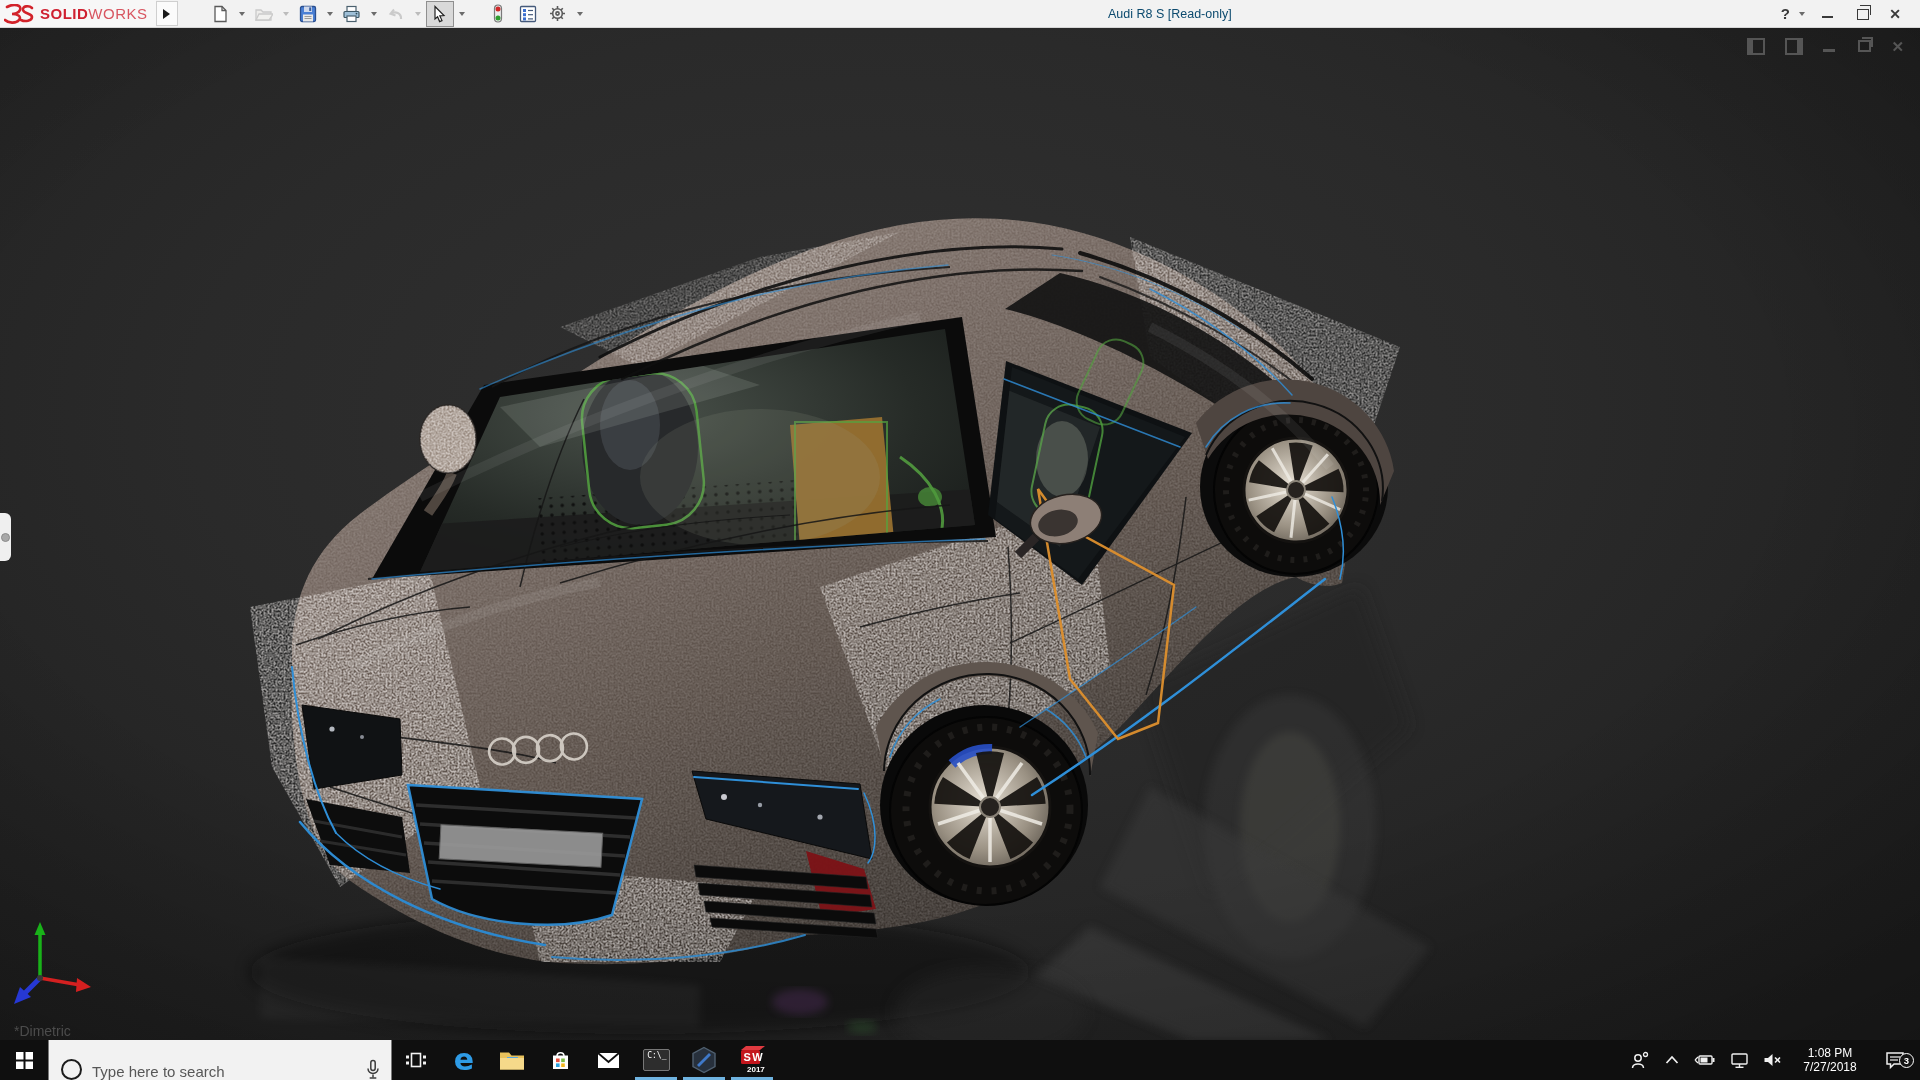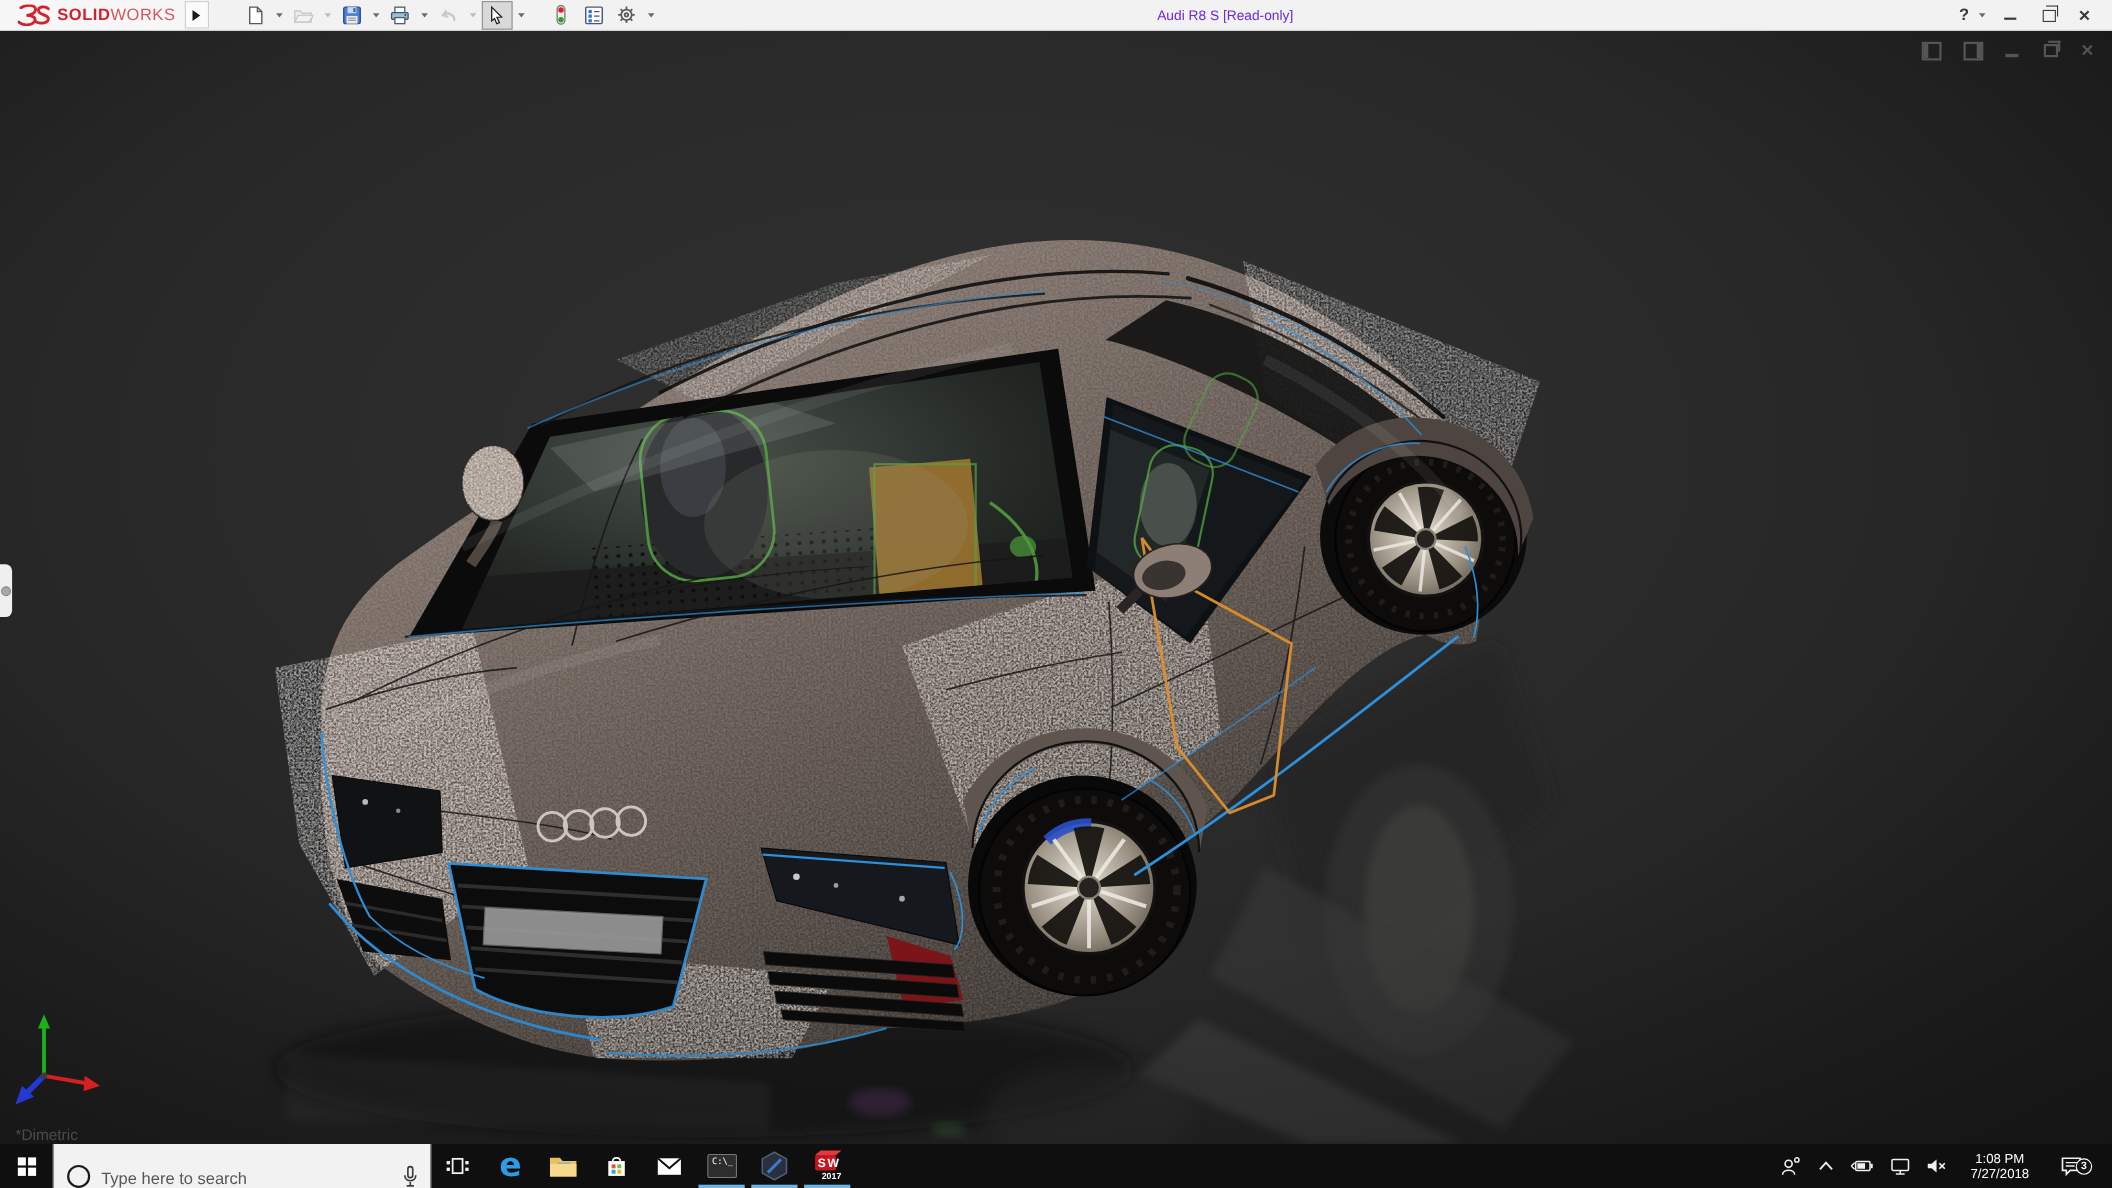--- a/index.html
+++ b/index.html
@@ -2,38 +2,38 @@
 <html><head>
 <meta charset="utf-8">
 <style>
   html,body{margin:0;padding:0;background:#000;}
   .app{position:relative;width:1920px;height:1080px;overflow:hidden;
        font-family:"Liberation Sans",sans-serif;-webkit-font-smoothing:antialiased;}
 
   
   .titlebar{position:absolute;top:0;left:0;width:1920px;height:27px;background:#f2f2f2;
             border-bottom:1px solid #d6d6d6;display:flex;align-items:center;z-index:30;}
-  .logo{display:flex;align-items:center;gap:6px;padding:0 8px 0 16px;height:100%;background:#f7f7f7;}
+  .logo{display:flex;align-items:center;gap:6px;padding:0 8px 0 4px;height:100%;background:#f7f7f7;}
   .brand{font-size:15px;letter-spacing:.5px;color:#cf2030;white-space:nowrap;}
   .brand b{font-weight:bold;}
   .brand span{font-weight:normal;color:#d85560;}
   .flyout-btn{width:20px;height:23px;border:1px solid #cfcfcf;background:#fbfbfb;display:flex;
               align-items:center;justify-content:center;margin-right:28px;}
   .flyout-tri{width:0;height:0;border-top:5px solid transparent;border-bottom:5px solid transparent;
               border-left:7px solid #1a1a1a;}
   .toolbar{display:flex;align-items:center;gap:2px;height:100%;}
   .tbtn{width:26px;height:24px;display:flex;align-items:center;justify-content:center;border:1px solid transparent;}
   .tbtn.disabled{opacity:.38;filter:grayscale(.8);}
   .tbtn.active{background:#d9d9d9;border:1px solid #8f8f8f;}
   .caret-btn{width:12px;height:24px;display:flex;align-items:center;justify-content:center;}
   .caret{width:0;height:0;border-left:3.5px solid transparent;border-right:3.5px solid transparent;
          border-top:4.5px solid #6b6b6b;}
   .tb-gap{width:12px;}
-  .doc-title{position:absolute;left:1052px;top:0;height:27px;display:flex;align-items:center;
-             font-size:12.5px;color:#6d28d9;}
+  .doc-title{position:absolute;left:1108px;top:0;height:27px;display:flex;align-items:center;
+             font-size:12.5px;color:#0c4a6e;}
   .win-controls{margin-left:auto;display:flex;align-items:center;gap:4px;padding-right:10px;height:100%;}
   .help-glyph{font-size:15px;font-weight:bold;color:#3a3a3a;padding:0 2px;}
   .wc{width:30px;height:100%;display:flex;align-items:center;justify-content:center;}
   .min-bar{width:11px;height:2px;background:#3a3a3a;margin-top:6px;}
   .restore-box{position:relative;width:10px;height:9px;border:1.5px solid #3a3a3a;background:#f2f2f2;margin-left:3px;margin-top:2px;}
   .restore-box::before{content:"";position:absolute;left:2px;top:-5px;width:10px;height:9px;
              border:1.5px solid #3a3a3a;border-bottom:none;border-left:none;}
   .close-glyph{font-size:14px;color:#3a3a3a;font-weight:bold;}
 
   
@@ -63,21 +63,21 @@
   .searchbox{width:320px;background:#f2f2f2;border:1px solid #7a7a7a;border-bottom:none;border-top:none;
              display:flex;align-items:flex-end;gap:10px;padding:0 10px 0 12px;}
   .cortana-ring{width:17px;height:17px;border:2.5px solid #1c1c1c;border-radius:50%;flex:none;}
   .search-ph{font-size:15px;color:#575757;flex:1;white-space:nowrap;}
   .tb-slot{width:48px;display:flex;align-items:center;justify-content:center;position:relative;}
   .run-bar{position:absolute;bottom:0;left:3px;right:3px;height:3px;background:#6fb3e0;}
   .edge-e{font-family:"DejaVu Sans",sans-serif;font-size:30px;font-weight:bold;color:#2e9be6;line-height:1;}
   .cmd-ic{width:27px;height:22px;background:#2d2d2d;border:1px solid #777;border-radius:2px;
           font-family:"DejaVu Sans Mono",monospace;font-size:8px;color:#fff;padding:1px 2px;box-sizing:border-box;text-align:right;}
   .sw-ic{position:relative;width:30px;height:30px;}
-  .tray{margin-left:auto;display:flex;align-items:center;gap:14px;padding-right:20px;}
+  .tray{margin-left:auto;display:flex;align-items:center;gap:14px;padding-right:8px;}
   .tray-ic{display:flex;align-items:center;justify-content:center;}
   .clock{color:#fff;font-size:12px;line-height:14px;text-align:center;min-width:68px;}
   .action{position:relative;width:34px;display:flex;align-items:center;justify-content:center;}
   .badge{position:absolute;right:-2px;bottom:2px;width:15px;height:15px;border-radius:50%;background:#141414;
          border:1.5px solid #fff;color:#fff;font-size:9.5px;font-weight:bold;display:flex;
          align-items:center;justify-content:center;box-sizing:border-box;}
 </style>
 </head>
 <body>
 

